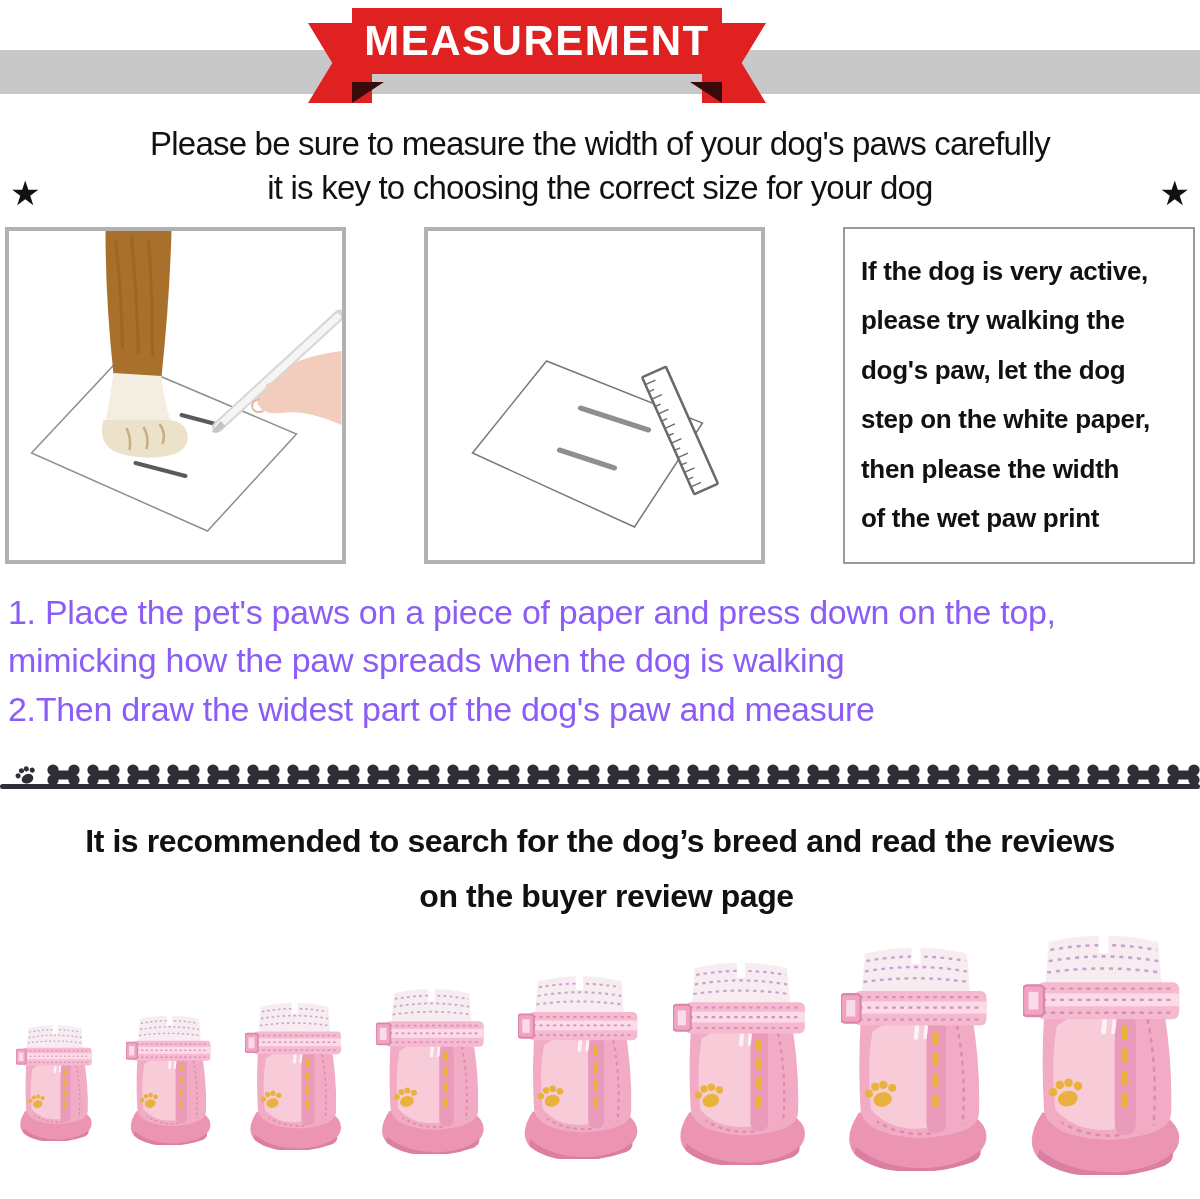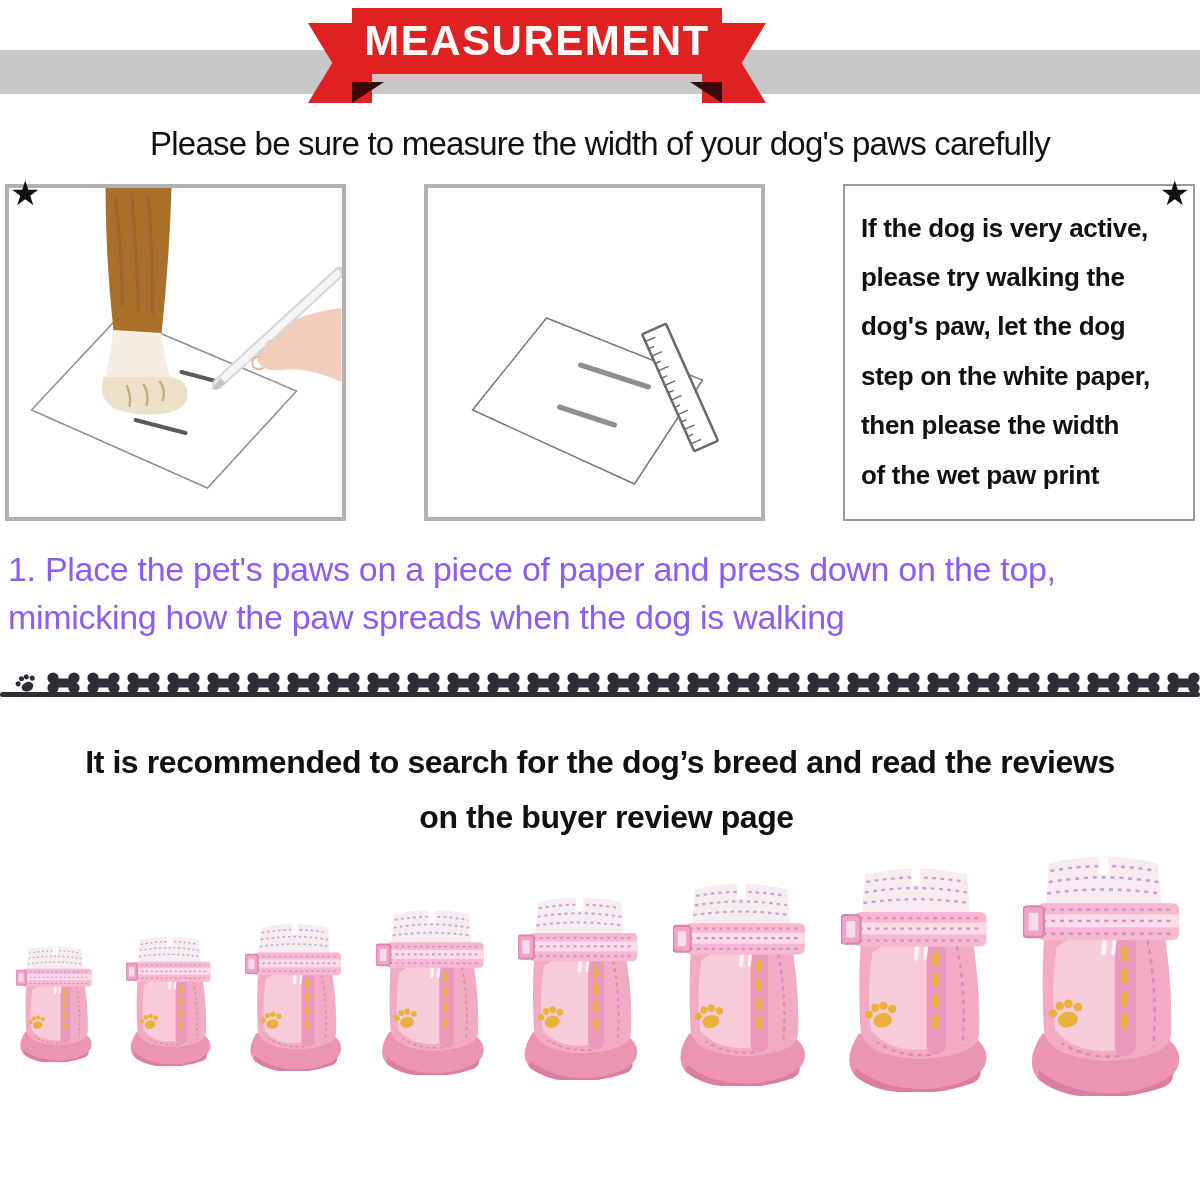--- a/index.html
+++ b/index.html
@@ -38,21 +38,21 @@
   .steps{margin-top:24px;padding-left:8px;}
   .step-line{font-size:34px;font-weight:400;line-height:1.42;letter-spacing:-0.3px;color:#8b5cf6;}
 
   
   .divider{position:relative;margin-top:22px;height:36px;}
   .divider-line{position:absolute;left:0;right:0;bottom:2px;height:5px;background:#2e2e36;border-radius:3px;}
   .bone-row{position:absolute;left:12px;right:0;bottom:5px;display:flex;gap:7px;align-items:flex-end;overflow:hidden;}
   .bone-row svg{flex:0 0 auto;}
 
   
-  .recommend{text-align:center;margin-top:45px;}
+  .recommend{text-align:center;margin-top:32px;}
   .rec-line{font-size:32px;font-weight:600;letter-spacing:-0.4px;}
   .rec-line + .rec-line{margin-top:18px;padding-left:13px;}
 
   
   .boots{display:flex;align-items:flex-end;justify-content:space-between;height:252px;margin-top:8px;padding:0 16px;}
   .boots svg{flex:0 0 auto;}
 
   .hidden-defs{position:absolute;width:0;height:0;overflow:hidden;}
 </style>
 </head>
@@ -66,20 +66,21 @@
     <div class="tail tail-right"></div>
     <div class="fold fold-left"></div>
     <div class="fold fold-right"></div>
     <div class="ribbon-center">
       <span class="ribbon-title">MEASUREMENT</span>
     </div>
   </header>
 
   <section class="headline">
     <div class="headline-l1">Please be sure to measure the width of your dog's paws carefully</div>
+    <div class="headline-l2">it is key to choosing the correct size for your dog</div>
     <span class="star star-left">★</span>
     <span class="star star-right">★</span>
   </section>
 
   <section class="panels">
 
     <div class="box box-photo">
       <svg viewBox="0 0 332 329" aria-hidden="true">
         <polygon points="22,222 110,128 287,203 198,300" fill="#ffffff" stroke="#8f8f8f" stroke-width="1.5"></polygon>
         <line x1="126" y1="232" x2="176" y2="245" stroke="#5a5a5a" stroke-width="4" stroke-linecap="round"></line>
@@ -132,20 +133,21 @@
       <div class="tip-line">dog's paw, let the dog</div>
       <div class="tip-line">step on the white paper,</div>
       <div class="tip-line">then please the width</div>
       <div class="tip-line">of the wet paw print</div>
     </div>
   </section>
 
   <section class="steps">
     <div class="step-line">1. Place the pet's paws on a piece of paper and press down on the top,</div>
     <div class="step-line">mimicking how the paw spreads when the dog is walking</div>
+    <div class="step-line">2.Then draw the widest part of the dog's paw and measure</div>
   </section>
 
   <div class="divider">
     <div class="divider-line"></div>
     <div class="bone-row">
       <svg width="28" height="26" viewBox="0 0 28 26" aria-hidden="true">
         <g fill="#2e2e36" transform="translate(14,15) rotate(-22)">
           <ellipse cx="0" cy="4" rx="6" ry="4.6"></ellipse>
           <circle cx="-7.6" cy="-2.2" r="2.5"></circle>
             <circle cx="-2.6" cy="-5.6" r="2.5"></circle>

